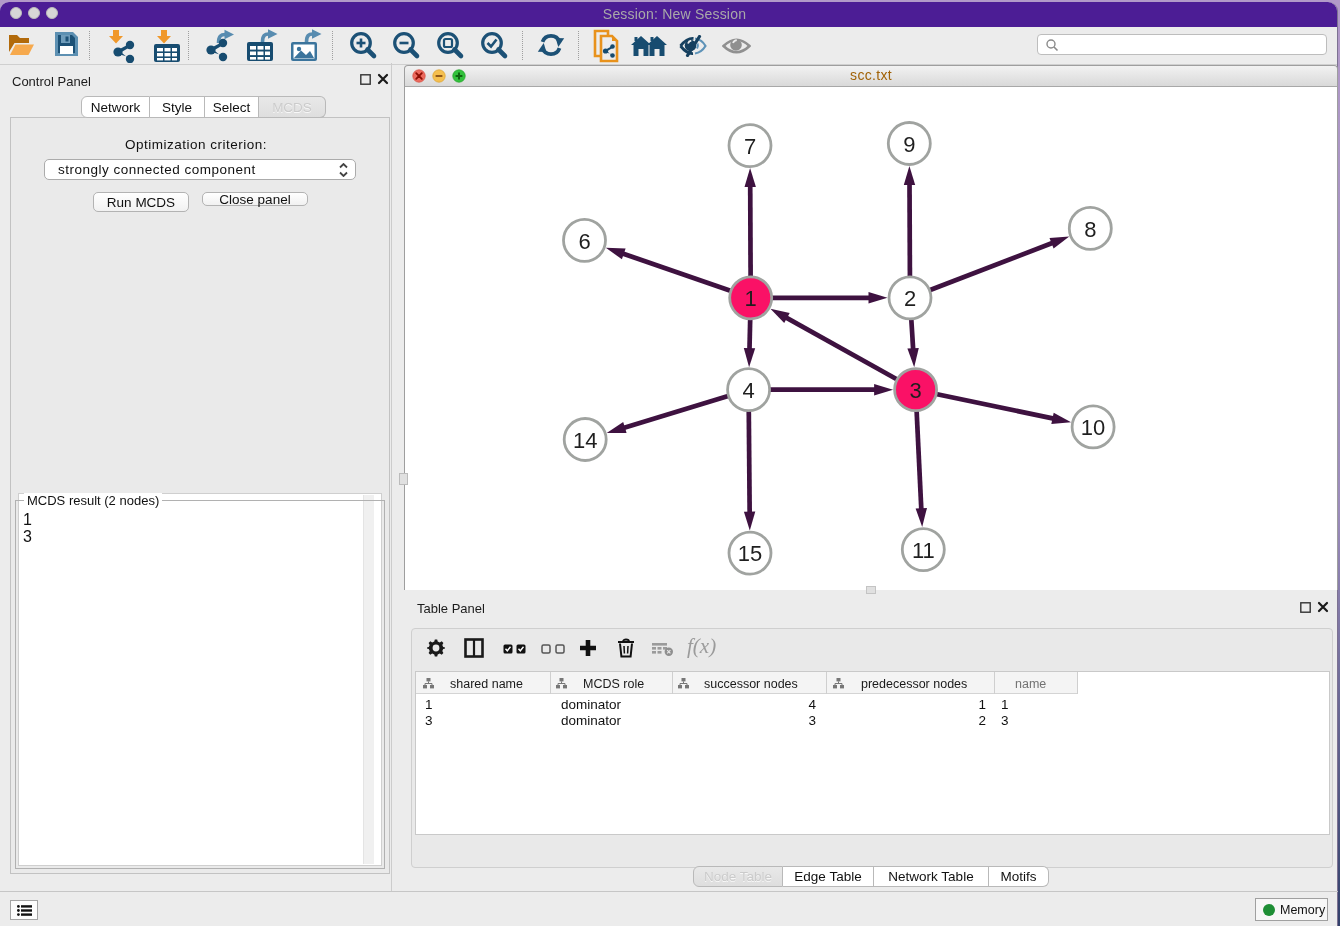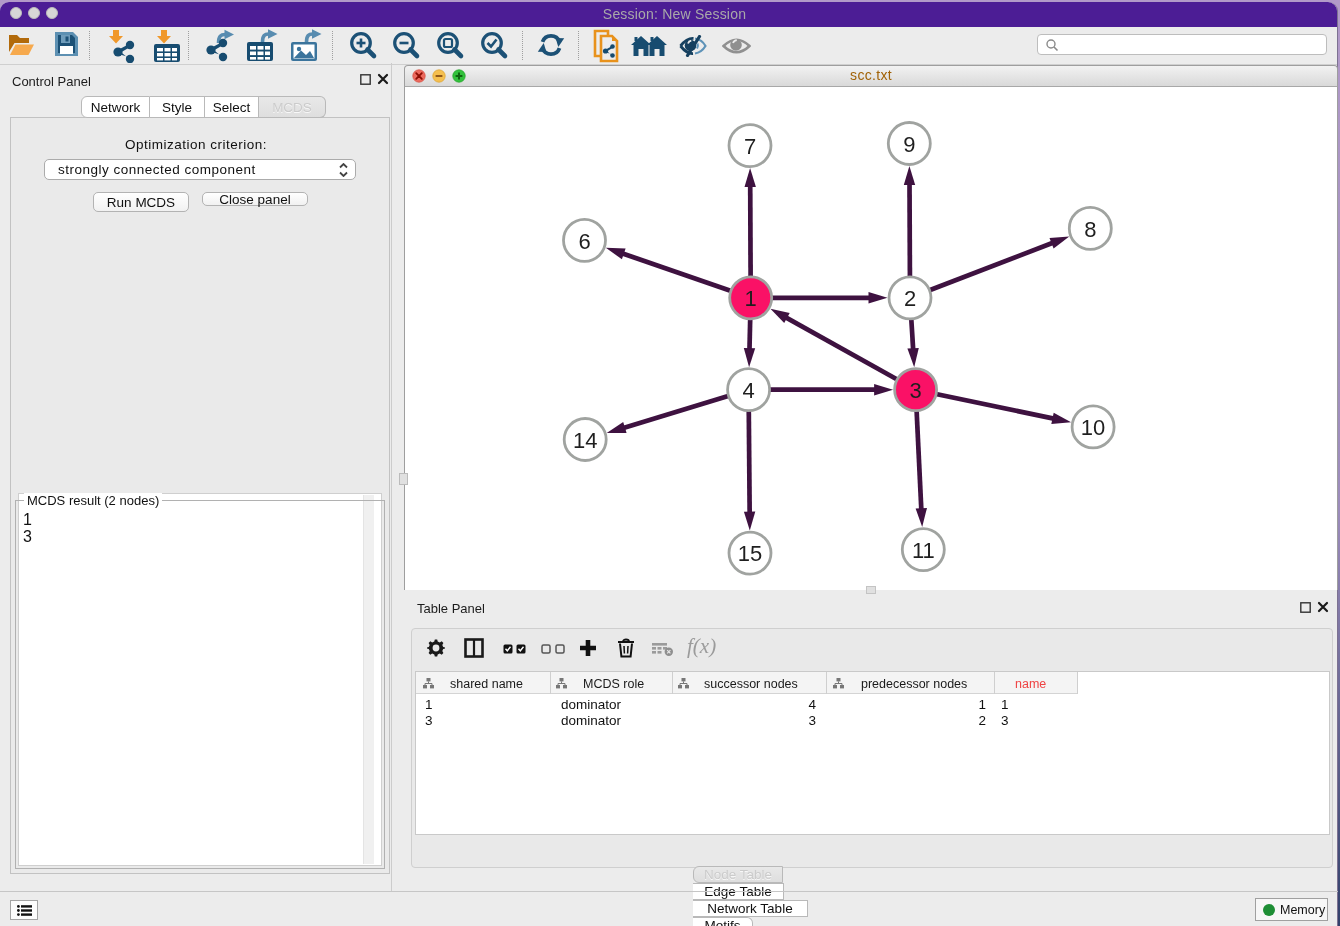--- a/index.html
+++ b/index.html
@@ -412,35 +412,35 @@
    <path d="M5.5 3.4 L5.5 5.5 M2 7 L2 5.5 L9 5.5 L9 7" fill="none" stroke="#777" stroke-width="1"></path>
   </svg>
   <div style="position:absolute;left:288px;top:5px;font-size:12.5px;color:#1a1a1a;">successor nodes</div>
   <svg class="th-icon" style="position:absolute;left:417px;top:6px;" width="11" height="11" viewBox="0 0 11 11">
    <rect x="3.5" y="0" width="4" height="3.4" fill="#777"></rect>
         <rect x="0" y="7" width="4" height="3.4" fill="#777"></rect>
         <rect x="7" y="7" width="4" height="3.4" fill="#777"></rect>
    <path d="M5.5 3.4 L5.5 5.5 M2 7 L2 5.5 L9 5.5 L9 7" fill="none" stroke="#777" stroke-width="1"></path>
   </svg>
   <div style="position:absolute;left:445px;top:5px;font-size:12.5px;color:#1a1a1a;">predecessor nodes</div>
-  <div style="position:absolute;left:599px;top:5px;font-size:12.5px;color:#ef4444;">name</div>
+  <div style="position:absolute;left:599px;top:5px;font-size:12.5px;color:#737373;">name</div>
 
   <div style="position:absolute;left:9px;top:25px;font-size:13.5px;color:#111;">1</div>
   <div style="position:absolute;left:145px;top:25px;font-size:13.5px;color:#111;">dominator</div>
   <div style="position:absolute;left:340px;top:25px;width:60px;text-align:right;font-size:13.5px;color:#111;">4</div>
   <div style="position:absolute;left:510px;top:25px;width:60px;text-align:right;font-size:13.5px;color:#111;">1</div>
   <div style="position:absolute;left:585px;top:25px;font-size:13.5px;color:#111;">1</div>
   <div style="position:absolute;left:9px;top:41px;font-size:13.5px;color:#111;">3</div>
   <div style="position:absolute;left:145px;top:41px;font-size:13.5px;color:#111;">dominator</div>
   <div style="position:absolute;left:340px;top:41px;width:60px;text-align:right;font-size:13.5px;color:#111;">3</div>
   <div style="position:absolute;left:510px;top:41px;width:60px;text-align:right;font-size:13.5px;color:#111;">2</div>
   <div style="position:absolute;left:585px;top:41px;font-size:13.5px;color:#111;">3</div>
  </div>
 
- <div class="tabstrip" style="left:289px;top:273px;height:21px;flex-direction:column;">
+ <div class="tabstrip" style="left:289px;top:273px;height:21px;">
   <div class="tab sel" style="width:90px;">Node Table</div>
   <div class="tab" style="width:91px;">Edge Table</div>
   <div class="tab" style="width:115px;">Network Table</div>
   <div class="tab" style="width:60px;">Motifs</div>
  </div>
 </div>
 
 <div id="statusbar" style="position:absolute;left:0;top:891px;width:1338px;height:35px;border-top:1px solid #c6c6c6;">
  <div style="position:absolute;left:10px;top:8px;width:28px;height:20px;background:#fdfdfd;border:1px solid #a5a5a5;box-sizing:border-box;">
   <svg style="position:absolute;left:6px;top:4px;" width="15" height="11" viewBox="0 0 15 11">

